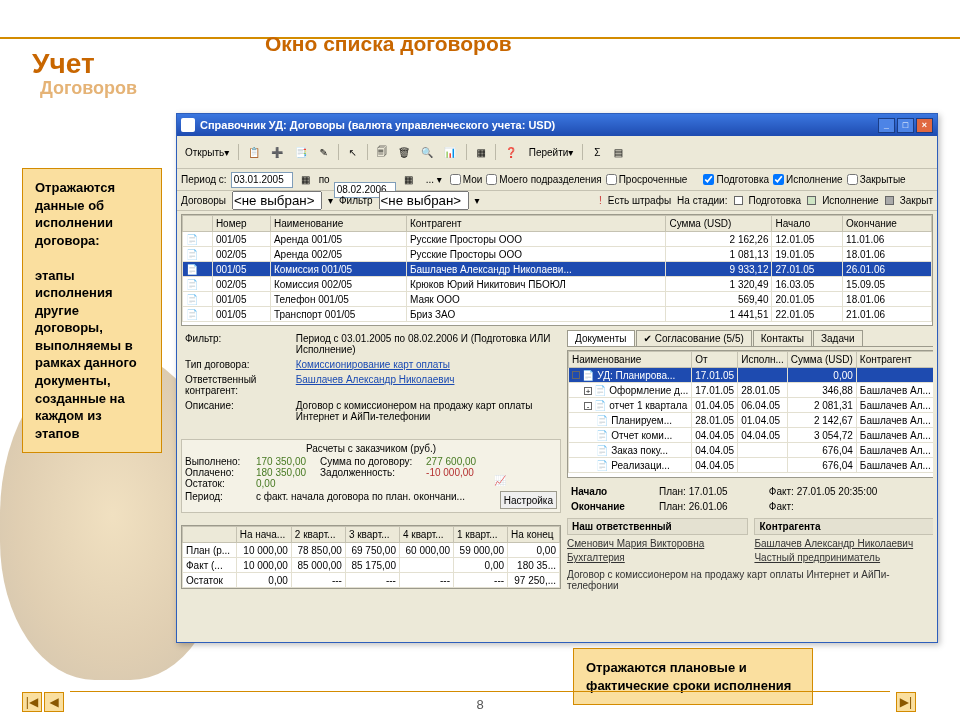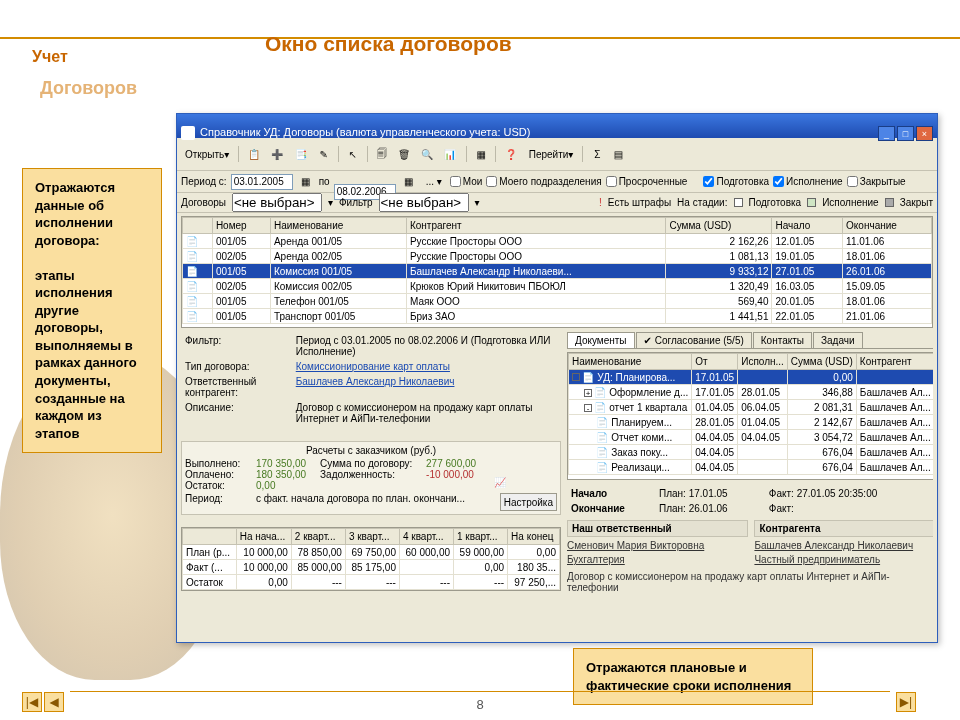--- a/index.html
+++ b/index.html
@@ -1,34 +1,34 @@
 <!DOCTYPE html>
 <html><head>
 <meta charset="utf-8">
 <style>
 *{box-sizing:border-box;margin:0;padding:0;font-family:Tahoma,Arial,sans-serif;}
 body{width:960px;height:720px;background:#fff;position:relative;overflow:hidden;}
 .slide{position:absolute;inset:0;}
 .topborder{position:absolute;top:37px;left:0;right:0;height:2px;background:#d38b00;}
 .slide-title{position:absolute;left:265px;top:32px;font-size:21px;font-weight:700;color:#c86600;}
-.brand1{position:absolute;left:32px;top:48px;font-size:16px;color:#c86600;font-weight:700;}
+.brand1{position:absolute;left:32px;top:48px;font-size:28px;color:#c86600;font-weight:700;}
 .brand2{position:absolute;left:40px;top:78px;font-size:18px;color:#e5b376;font-weight:700;}
 .hourglass{position:absolute;left:0;top:350px;width:225px;height:330px;background:radial-gradient(ellipse at center,#d6a84d 0%,#a67423 60%,#7a5417 100%);opacity:.35;border-radius:50% 50% 42% 42%;}
 .callout{position:absolute;border:1.5px solid #d38b00;background:#fadf9f;padding:10px 12px;font-size:13px;font-weight:700;line-height:1.35;color:#000;}
 .callout1{left:22px;top:168px;width:140px;}
 .callout2{left:573px;top:648px;width:240px;}
 .pagenum{position:absolute;left:50%;bottom:8px;transform:translateX(-50%);font-size:13px;color:#555;}
 .nav-prev,.nav-next{position:absolute;bottom:8px;width:20px;height:20px;border:1px solid #d38b00;background:#fadf9f;display:flex;align-items:center;justify-content:center;font-size:12px;color:#8a5800;cursor:pointer;}
 .nav-prev{left:22px;} .nav-next{right:22px;}
 .nav-prev+.nav-prev{left:44px;} .nav-next+.nav-next{right:44px;}
 .bottomline{position:absolute;left:70px;right:70px;bottom:28px;height:1px;background:#d38b00;}
 
 
 .win{position:absolute;left:176px;top:113px;width:762px;height:530px;border:1px solid #2d5ebb;background:#ece9d8;font-size:10px;box-shadow:2px 2px 6px rgba(0,0,0,.25);}
-.titlebar{height:22px;background:linear-gradient(#3b77e0,#1e4bb0);color:#fff;display:flex;padding:12px 4px;font-size:11px;}
+.titlebar{height:22px;background:linear-gradient(#3b77e0,#1e4bb0);color:#fff;display:flex;align-items:center;padding:2px 4px;font-size:11px;font-weight:bold;}
 .titlebar .icn{width:14px;height:14px;background:#fff;border-radius:2px;margin-right:5px;}
 .titlebar .spacer{flex:1;}
 .winbtn{width:17px;height:15px;margin-left:2px;background:#4d84e6;border:1px solid #1a3d86;color:#fff;font-size:9px;display:flex;align-items:center;justify-content:center;cursor:pointer;}
 .winbtn.close{background:#e06840;}
 .toolbar{height:32px;background:#ece9d8;border-bottom:1px solid #c5c2b2;display:flex;align-items:center;padding:16px 4px;gap:3px;}
 .tbtn{height:18px;min-width:18px;padding:0 3px;border:1px solid transparent;display:flex;align-items:center;justify-content:center;font-size:10px;color:#000;cursor:pointer;}
 .tsep{width:1px;height:16px;background:#bcb9a8;margin:0 2px;}
 .filterbar{height:22px;border-bottom:1px solid #c5c2b2;display:flex;align-items:center;padding:0 4px;gap:4px;font-size:10px;}
 .filterbar input[type=text]{height:16px;font-size:10px;border:1px solid #7f9db9;padding:0 2px;}
 .chk{display:flex;align-items:center;gap:2px;}

